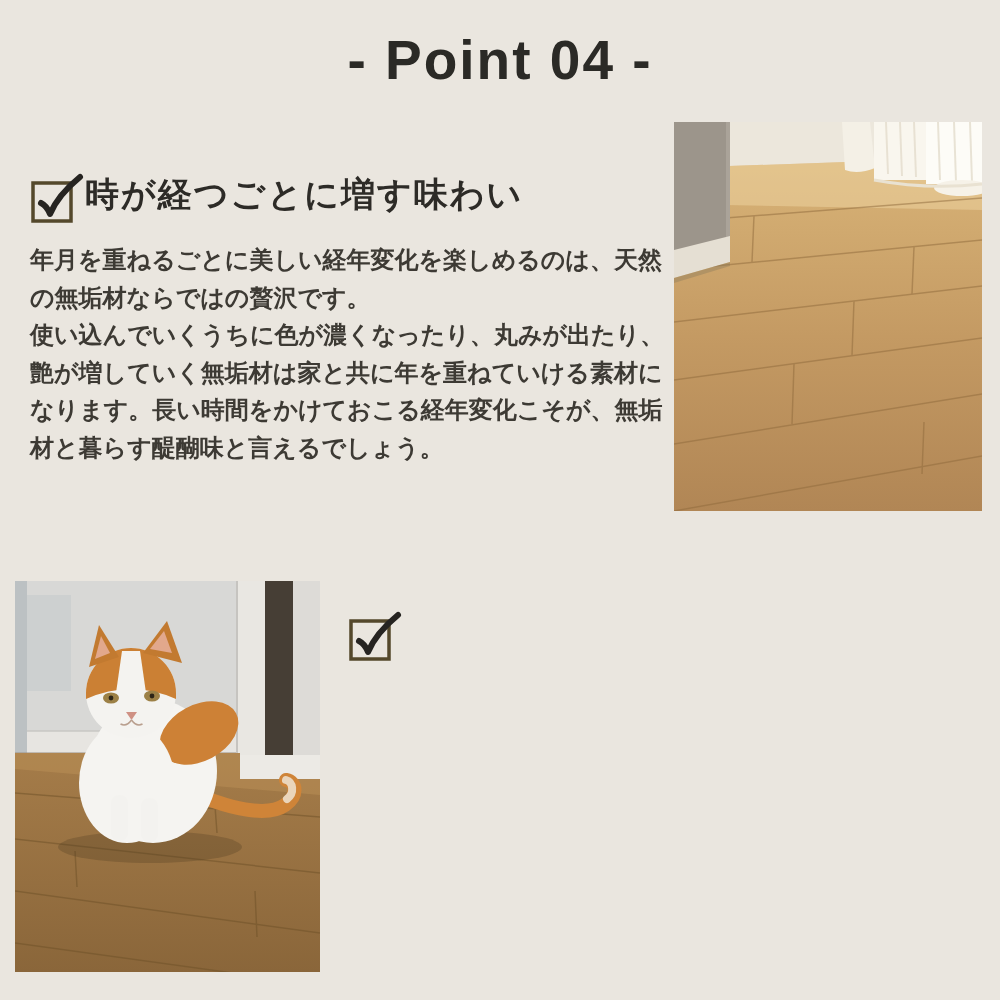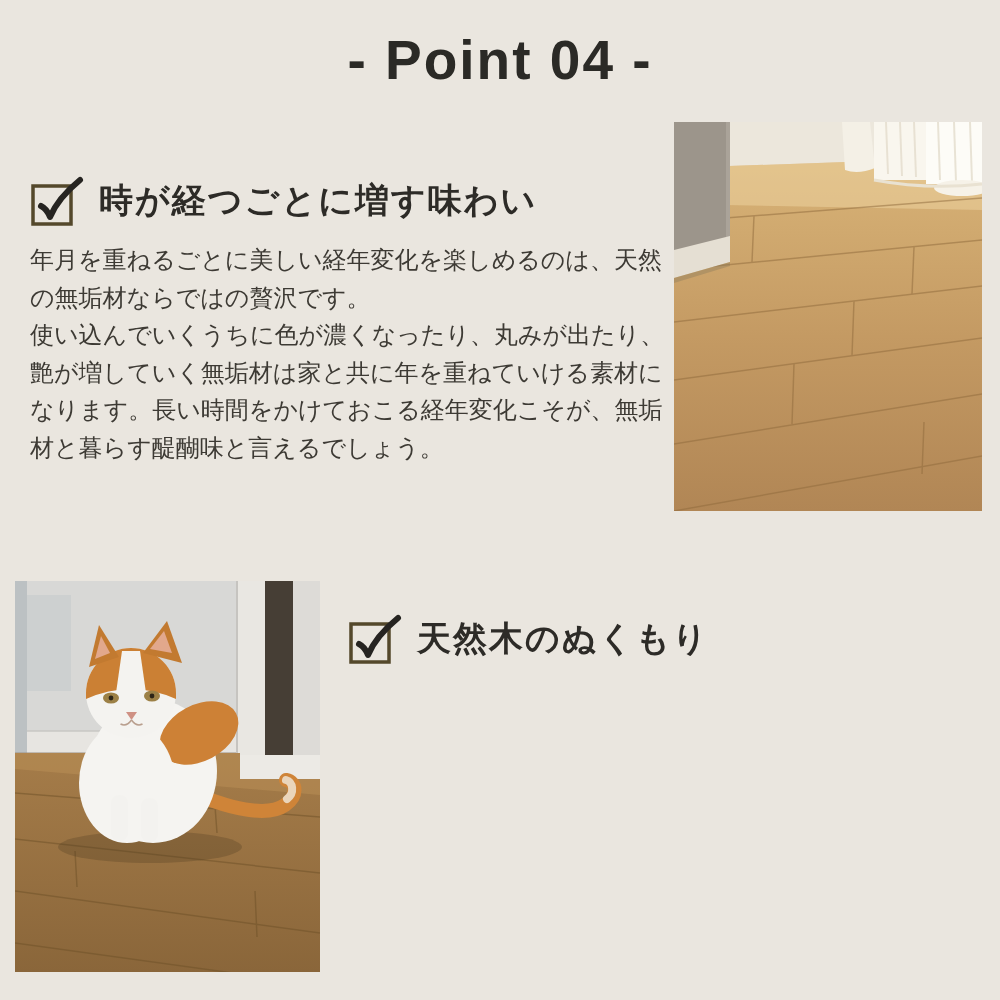--- a/index.html
+++ b/index.html
@@ -12,30 +12,30 @@
     position:relative;width:1000px;height:1000px;background:var(--bg);
     overflow:hidden;font-family:"Liberation Sans","DejaVu Sans",sans-serif;
   }
   .page-title{
     position:absolute;top:28px;left:0;width:100%;text-align:center;
     font-size:55px;font-weight:700;letter-spacing:2px;color:var(--title);
   }
   .text-block{position:absolute;}
   .sec1{left:30px;top:172px;width:646px;}
   .sec2{left:348px;top:610px;width:652px;}
-  .heading-row{display:flex;align-items:center;gap:14px;height:58px;}
+  .heading-row{display:flex;gap:0;height:58px;}
   .checkbox{width:55px;height:52px;flex:0 0 auto;overflow:visible;}
   .cb-rect{stroke:var(--cb-border);fill:none;stroke-width:3.5px;}
   .cb-check{stroke:var(--cb-check);fill:none;stroke-width:6px;stroke-linecap:round;stroke-linejoin:round;}
   .section-heading{
     font-size:34px;font-weight:700;letter-spacing:2px;color:var(--heading);white-space:nowrap;
   }
   .section-body{
     margin-top:11px;font-size:24px;line-height:37.5px;color:var(--body);
-    white-space:pre-line;letter-spacing:0px;font-weight:400;
+    white-space:pre-line;letter-spacing:0px;font-weight:700;
   }
   .photo{position:absolute;overflow:hidden;}
   .photo svg{display:block;width:100%;height:100%;}
   .photo-floor{left:674px;top:122px;width:308px;height:389px;}
   .photo-cat{left:15px;top:581px;width:305px;height:391px;}
 </style>
 </head>
 <body>
 
 <div class="canvas">
@@ -170,17 +170,16 @@
       </g>
     </svg>
   </div>
 
   <div class="text-block sec2">
     <div class="heading-row">
       <svg class="checkbox" viewBox="0 0 55 52" aria-hidden="true">
         <rect class="cb-rect" x="3" y="11" width="38" height="38"></rect>
         <path class="cb-check" d="M11 31 Q17 34 20 42 Q28 23 50 5"></path>
       </svg>
-      <h2 class="section-heading">天然木のぬくもり</h2>
     </div>
   </div>
 
 </div>
 
 </body></html>

